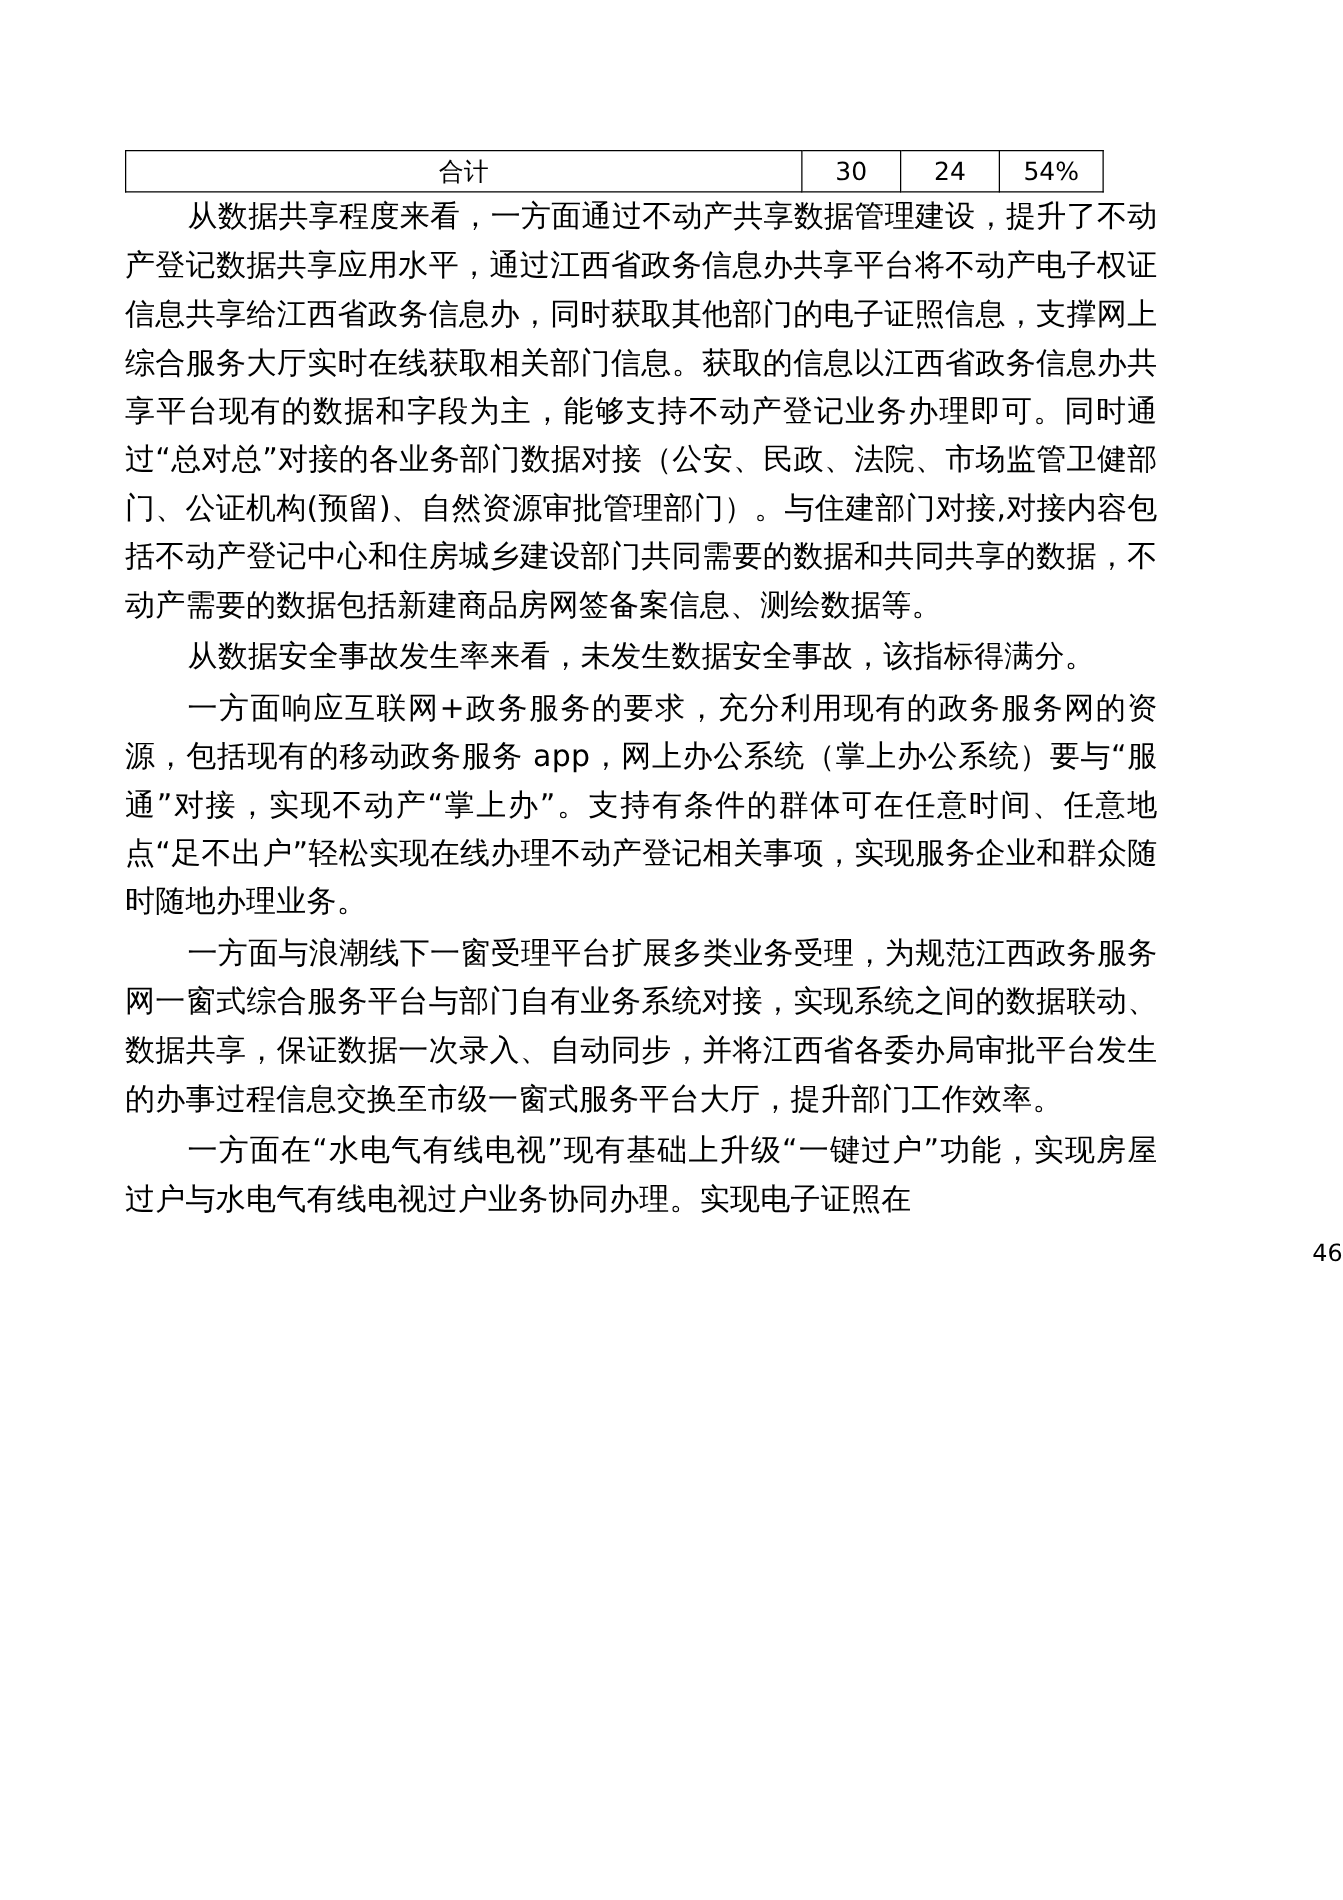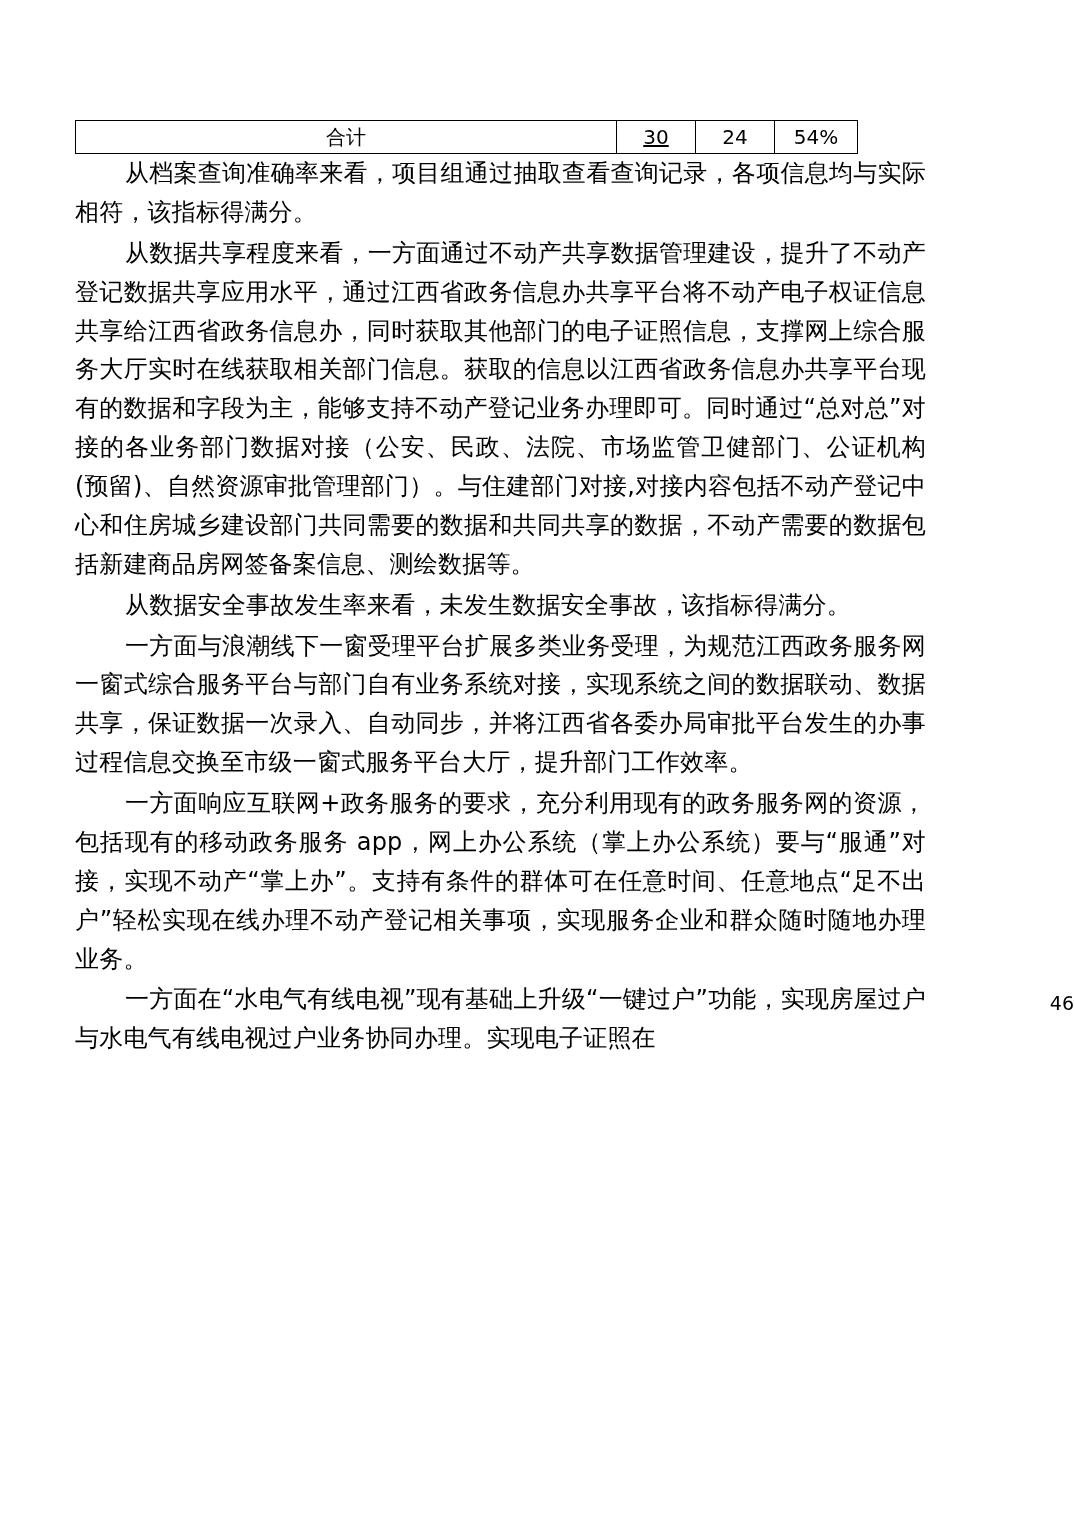--- a/index.html
+++ b/index.html
@@ -14,21 +14,21 @@
     color: #000000;
     position: relative;
     overflow: hidden;
   }
   .page {
     position: absolute;
     left: 0; top: 0;
     width: 1074px;
     height: 1072px;
     box-sizing: border-box;
-    padding: 120px 148px 0 75px;
+    padding: 120px 148px 0 100px;
   }
   
   .table-wrap {
     width: 778px;
     margin: 0 0 0 0;
   }
   table.summary {
     border-collapse: collapse;
     width: 778px;
     table-layout: fixed;
@@ -36,21 +36,21 @@
   table.summary td {
     border: 1px solid #000000;
     height: 32px;
     font-family: "DejaVu Sans", sans-serif;
     font-size: 20px;
     text-align: center;
     vertical-align: middle;
     padding: 0;
   }
   td.c-label { width: 540px; }
-  td.c-num   { width: 78px; text-decoration: underline; }
+  td.c-num   { width: 78px; }
   td.c-num2  { width: 78px; }
   td.c-pct   { width: 82px; }
 
   
   h2.sub-heading {
     font-family: "DejaVu Sans", sans-serif;
     font-weight: bold;
     font-size: 25px;
     margin: 18px 0 6px 0;
     text-indent: 52px;
@@ -89,21 +89,20 @@
         <td class="c-label">合计</td>
         <td class="c-num">30</td>
         <td class="c-num2">24</td>
         <td class="c-pct">54%</td>
       </tr>
     </tbody>
       </table>
   </div>
 
 
-  <p class="para">从档案查询准确率来看，项目组通过抽取查看查询记录，各项信息均与实际相符，该指标得满分。</p>
   <p class="para">从数据共享程度来看，一方面通过不动产共享数据管理建设，提升了不动产登记数据共享应用水平，通过江西省政务信息办共享平台将不动产电子权证信息共享给江西省政务信息办，同时获取其他部门的电子证照信息，支撑网上综合服务大厅实时在线获取相关部门信息。获取的信息以江西省政务信息办共享平台现有的数据和字段为主，能够支持不动产登记业务办理即可。同时通过“总对总”对接的各业务部门数据对接（公安、民政、法院、市场监管卫健部门、公证机构(预留)、自然资源审批管理部门）。与住建部门对接,对接内容包括不动产登记中心和住房城乡建设部门共同需要的数据和共同共享的数据，不动产需要的数据包括新建商品房网签备案信息、测绘数据等。</p>
   <p class="para">从数据安全事故发生率来看，未发生数据安全事故，该指标得满分。</p>
+  <p class="para">一方面响应互联网+政务服务的要求，充分利用现有的政务服务网的资源，包括现有的移动政务服务 app，网上办公系统（掌上办公系统）要与“服通”对接，实现不动产“掌上办”。支持有条件的群体可在任意时间、任意地点“足不出户”轻松实现在线办理不动产登记相关事项，实现服务企业和群众随时随地办理业务。</p>
   <p class="para">一方面与浪潮线下一窗受理平台扩展多类业务受理，为规范江西政务服务网一窗式综合服务平台与部门自有业务系统对接，实现系统之间的数据联动、数据共享，保证数据一次录入、自动同步，并将江西省各委办局审批平台发生的办事过程信息交换至市级一窗式服务平台大厅，提升部门工作效率。</p>
-  <p class="para">一方面响应互联网+政务服务的要求，充分利用现有的政务服务网的资源，包括现有的移动政务服务 app，网上办公系统（掌上办公系统）要与“服通”对接，实现不动产“掌上办”。支持有条件的群体可在任意时间、任意地点“足不出户”轻松实现在线办理不动产登记相关事项，实现服务企业和群众随时随地办理业务。</p>
   <p class="para">一方面在“水电气有线电视”现有基础上升级“一键过户”功能，实现房屋过户与水电气有线电视过户业务协同办理。实现电子证照在</p>
 
   <div class="page-number">46</div>
 </div>
 
 </body></html>

